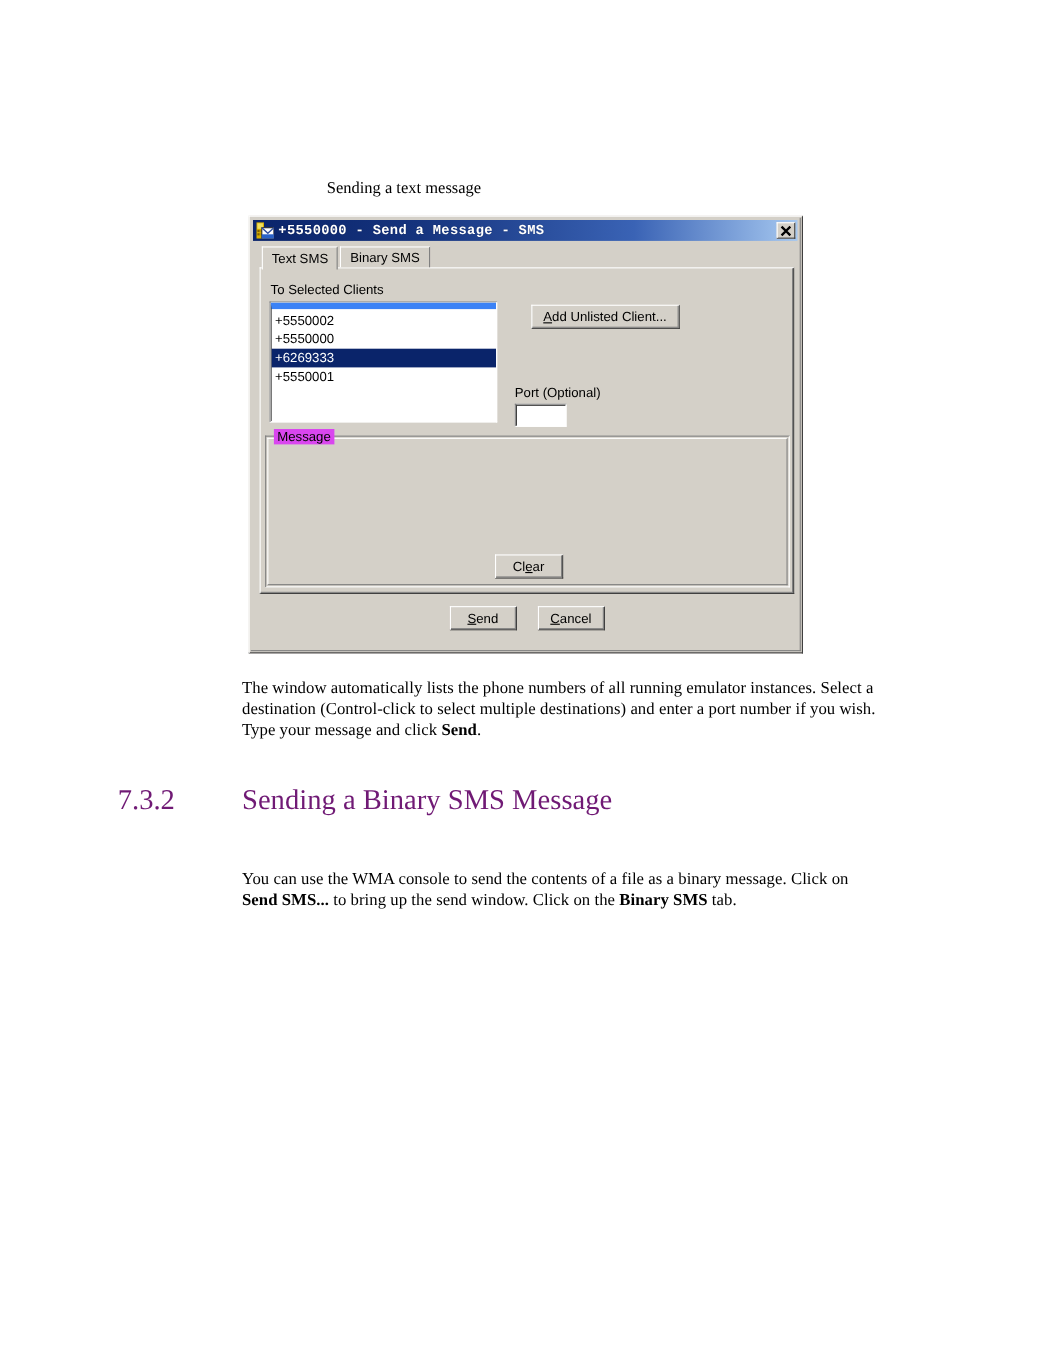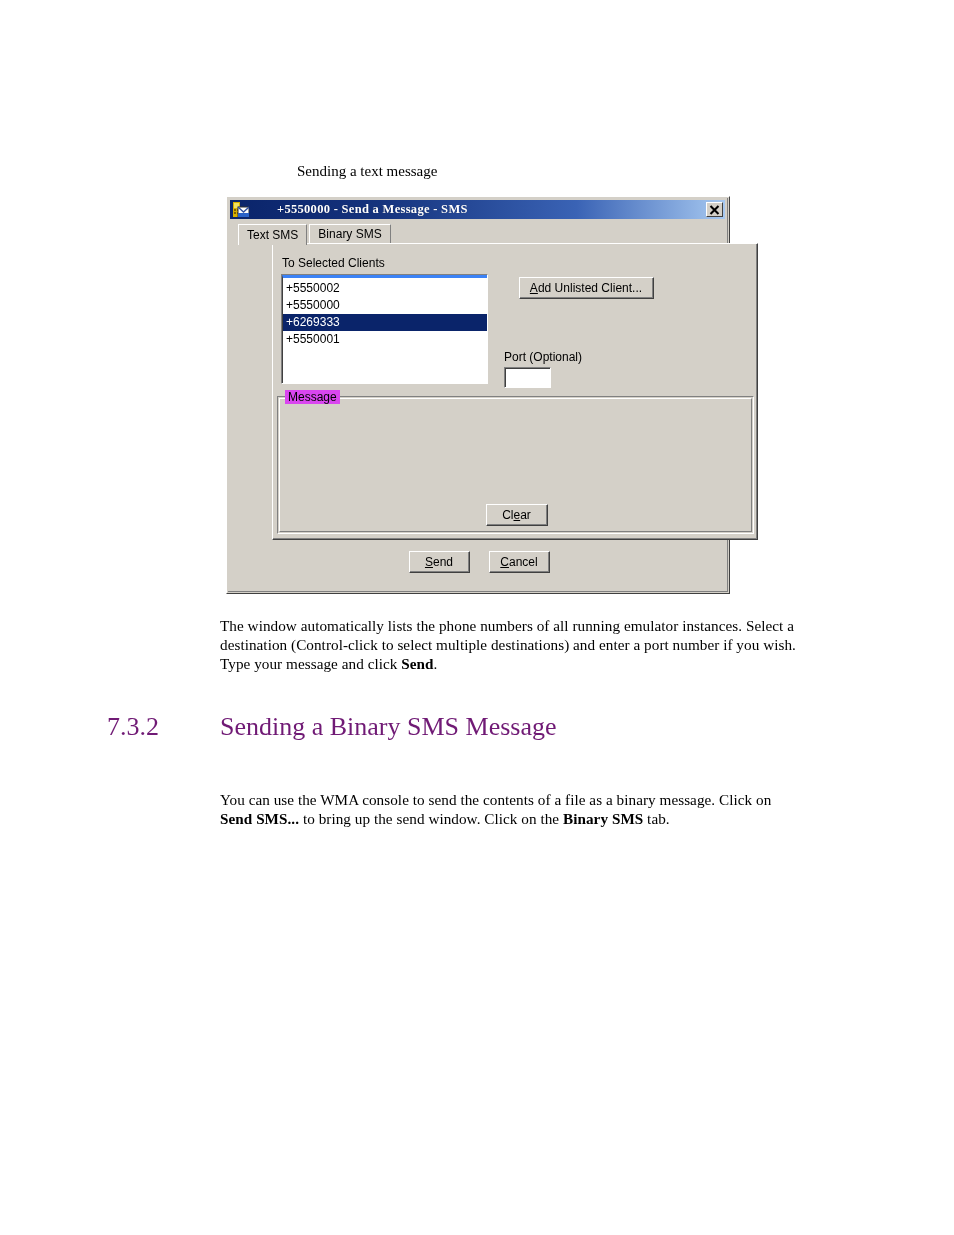--- a/index.html
+++ b/index.html
@@ -102,29 +102,28 @@
   }
   .title-icon {
     width: 16px;
     height: 15px;
     position: relative;
     flex: none;
     margin-right: 4px;
   }
   .title-text {
     color: #ffffff;
-    font-family: Liberation Serif, serif;
+    font-family: Liberation Mono, monospace;
     font-weight: bold;
     font-size: 12.5px;
     letter-spacing: 0.3px;
     white-space: nowrap;
     flex: 1 1 auto;
     overflow: hidden;
     text-shadow: 0 0 1px rgba(0,0,0,0.35);
-    margin-left: 24px;
   }
   .close-btn {
     width: 17px;
     height: 15px;
     background: #d4d0c8;
     border-top: 1px solid #ffffff;
     border-left: 1px solid #ffffff;
     border-right: 1px solid #404040;
     border-bottom: 1px solid #404040;
     box-sizing: border-box;
@@ -179,21 +178,20 @@
     left: 8px;
     top: 45px;
     width: 486px;
     height: 297px;
     background: #d4d0c8;
     border-top: 1px solid #ffffff;
     border-left: 1px solid #ffffff;
     border-right: 1px solid #404040;
     border-bottom: 1px solid #404040;
     box-sizing: border-box;
-    margin-left: 36px;
   }
   .tabpanel-inner {
     position: absolute;
     left: 0; top: 0; right: 0; bottom: 0;
     border-right: 1px solid #808080;
     border-bottom: 1px solid #808080;
     box-sizing: border-box;
   }
 
   .field-label {
@@ -211,21 +209,21 @@
     border-top: 1px solid #808080;
     border-left: 1px solid #808080;
     border-right: 1px solid #ffffff;
     border-bottom: 1px solid #ffffff;
     box-sizing: border-box;
     overflow: hidden;
   }
   .listbox-inner {
     position: absolute;
     left: 0; top: 0; right: 0; bottom: 0;
-    border-top: 3px solid #3b82f6;
+    border-top: 6px solid #3b82f6;
     border-left: 1px solid #404040;
     box-sizing: border-box;
     background: #ffffff;
     padding: 2px 0 0 0;
   }
   .list-item {
     font-family: "Liberation Sans", sans-serif;
     font-size: 12px;
     color: #000;
     height: 17px;

